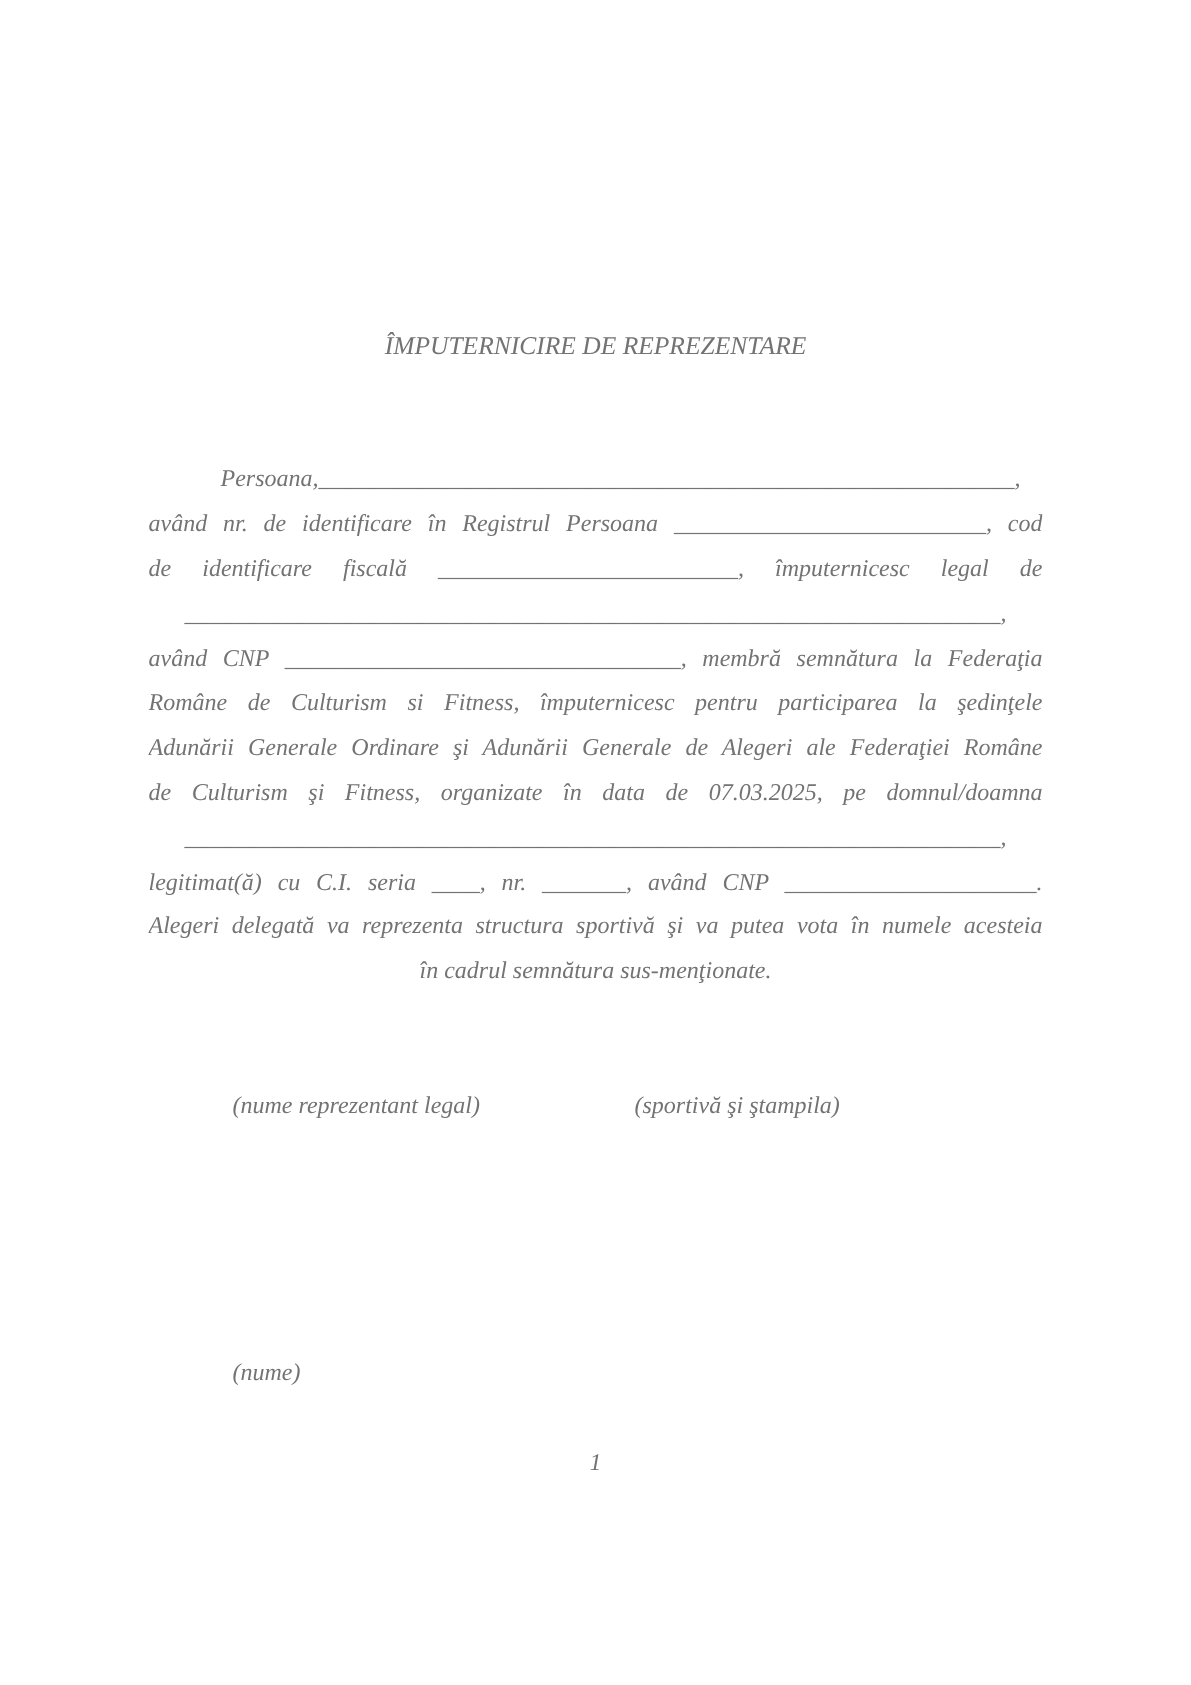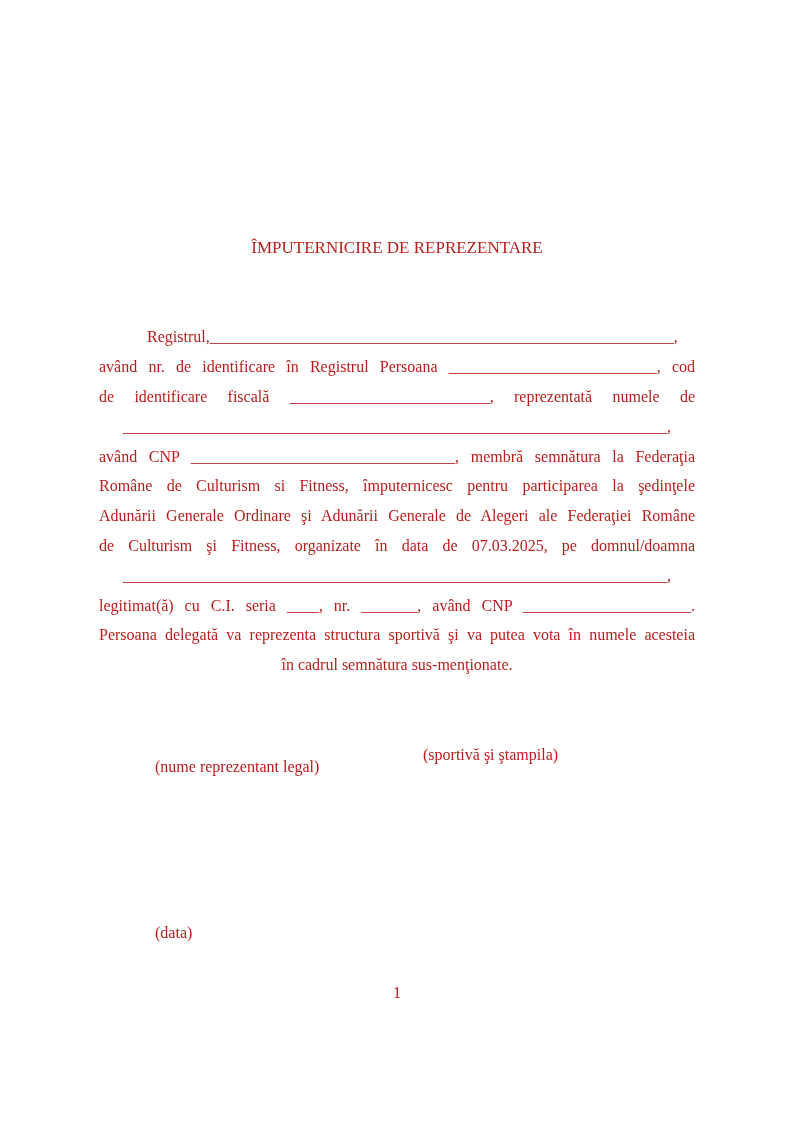--- a/index.html
+++ b/index.html
@@ -14,26 +14,27 @@
   }
   .page {
     position: absolute;
     top: 0; left: 0;
     width: 794px;
     height: 1123px;
     background: #ffffff;
   }
   .doc {
     position: absolute;
-    top: 233px;
+    top: 216px;
     left: 99px;
     width: 596px;
     font-size: 16px;
     line-height: 29.8px;
-    color: #b91c1c;
+    color: #737373;
+    font-style: italic;
   }
   .doc-title {
     text-align: center;
     font-size: 17px;
     line-height: 29.8px;
     white-space: nowrap;
   }
   .spacer-1 { height: 29.8px; }
   .spacer-2 { height: 59.6px; }
   .spacer-5 { height: 149px; }
@@ -56,21 +57,20 @@
   }
   .signature-row {
     position: relative;
     height: 29.8px;
     line-height: 29.8px;
   }
   .signature-row .sig-left {
     position: absolute;
     left: 56px;
     white-space: nowrap;
-    margin-top: 12px;
   }
   .signature-row .sig-right {
     position: absolute;
     left: 324px;
     white-space: nowrap;
   }
   .date-line {
     height: 29.8px;
     line-height: 29.8px;
     padding-left: 56px;
@@ -85,43 +85,43 @@
 <body>
 
 <div class="page">
   <div class="doc">
 
     <div class="doc-title">ÎMPUTERNICIRE DE REPREZENTARE</div>
 
     <div class="spacer-2"></div>
 
     <div>
-        <div class="line indent">Registrul,__________________________________________________________,</div>
+        <div class="line indent">Persoana,__________________________________________________________,</div>
         <div class="line justify">având nr. de identificare în Registrul Persoana __________________________, cod</div>
-        <div class="line justify">de identificare fiscală _________________________, reprezentată numele de</div>
+        <div class="line justify">de identificare fiscală _________________________, împuternicesc legal de</div>
         <div class="line left">____________________________________________________________________,</div>
         <div class="line justify">având CNP _________________________________, membră semnătura la Federaţia</div>
         <div class="line justify">Române de Culturism si Fitness, împuternicesc pentru participarea la şedinţele</div>
         <div class="line justify">Adunării Generale Ordinare şi Adunării Generale de Alegeri ale Federaţiei Române</div>
         <div class="line justify">de Culturism şi Fitness, organizate în data de 07.03.2025, pe domnul/doamna</div>
         <div class="line left">____________________________________________________________________,</div>
         <div class="line justify">legitimat(ă) cu C.I. seria ____, nr. _______, având CNP _____________________.</div>
-        <div class="line justify">Persoana delegată va reprezenta structura sportivă şi va putea vota în numele acesteia</div>
+        <div class="line justify">Alegeri delegată va reprezenta structura sportivă şi va putea vota în numele acesteia</div>
         <div class="line left">în cadrul semnătura sus-menţionate.</div>
       </div>
 
     <div class="spacer-2"></div>
 
     <div class="signature-row">
       <span class="sig-left">(nume reprezentant legal)</span>
       <span class="sig-right">(sportivă şi ştampila)</span>
     </div>
 
     <div class="spacer-5"></div>
 
-    <div class="date-line">(data)</div>
+    <div class="date-line">(nume)</div>
 
     <div class="spacer-1"></div>
 
     <div class="footer-line">1</div>
 
   </div>
 </div>
 
 </body></html>

